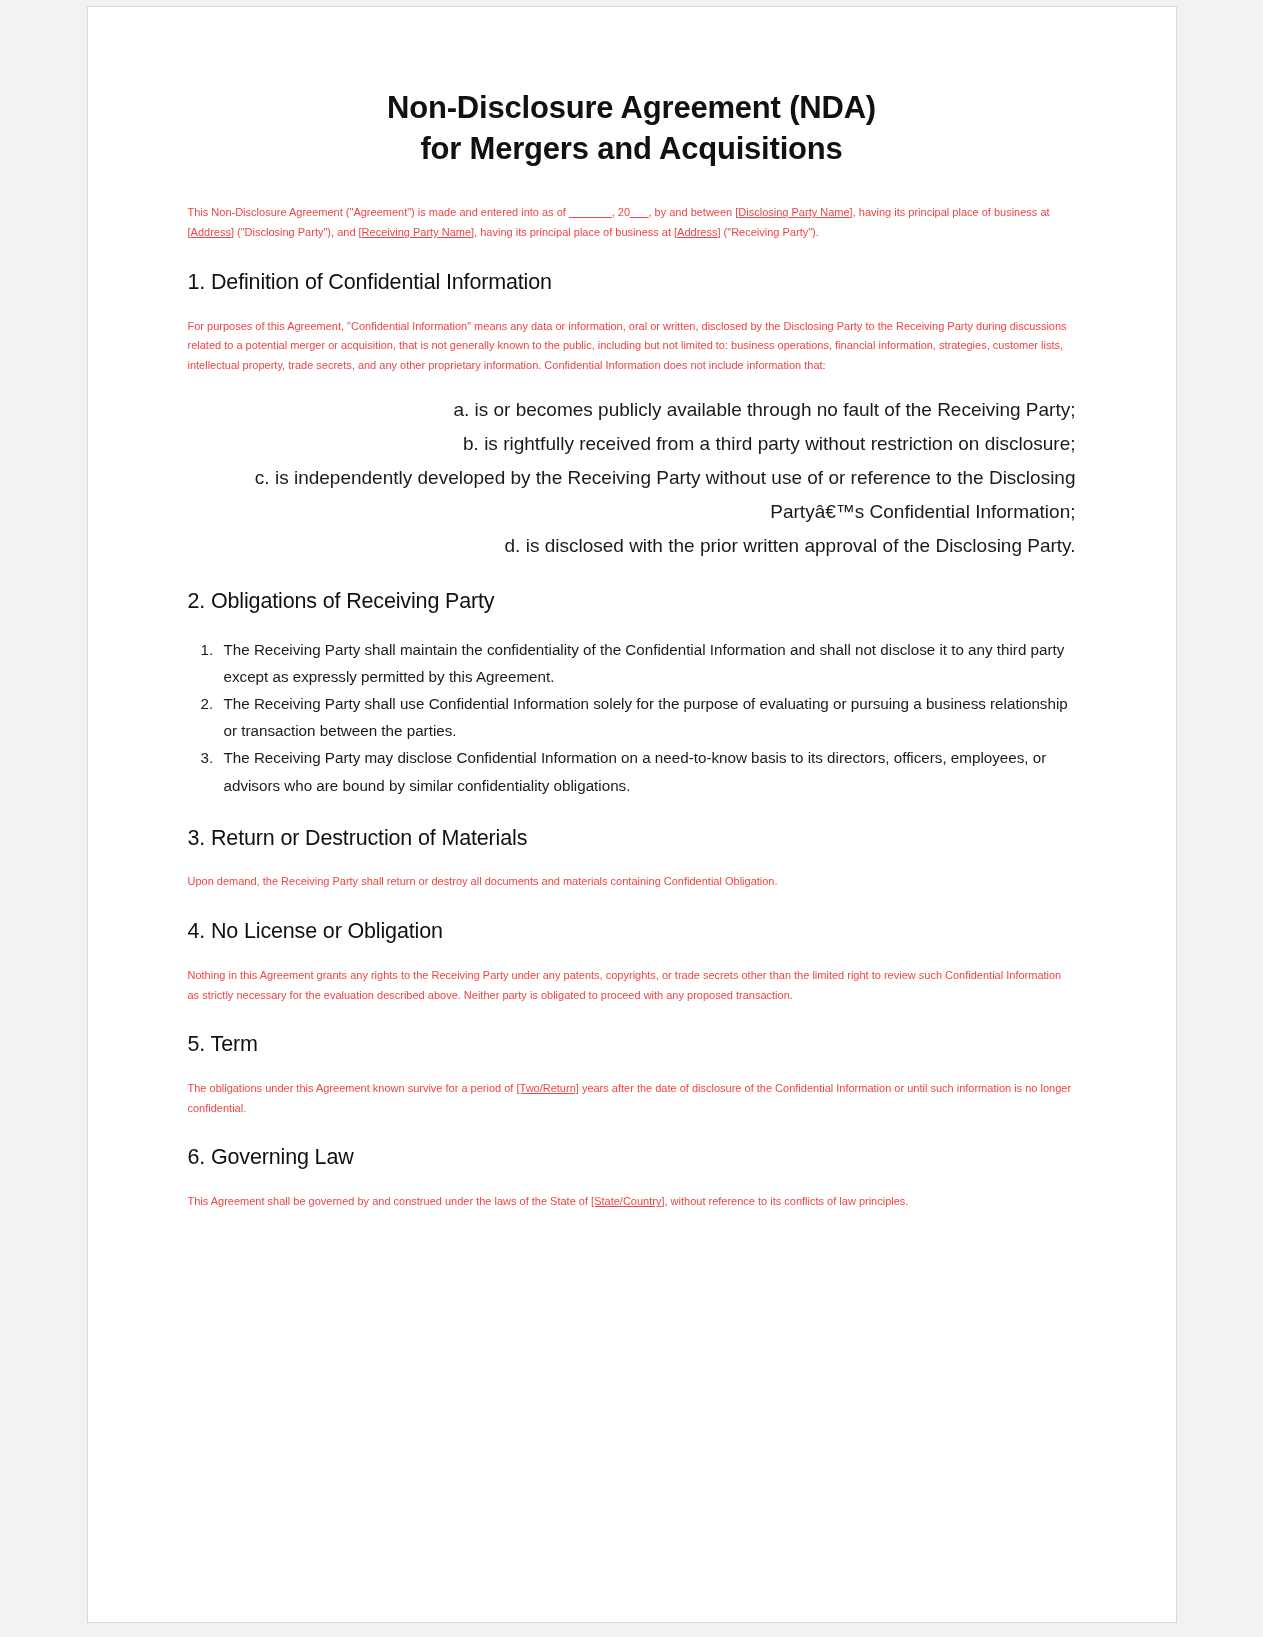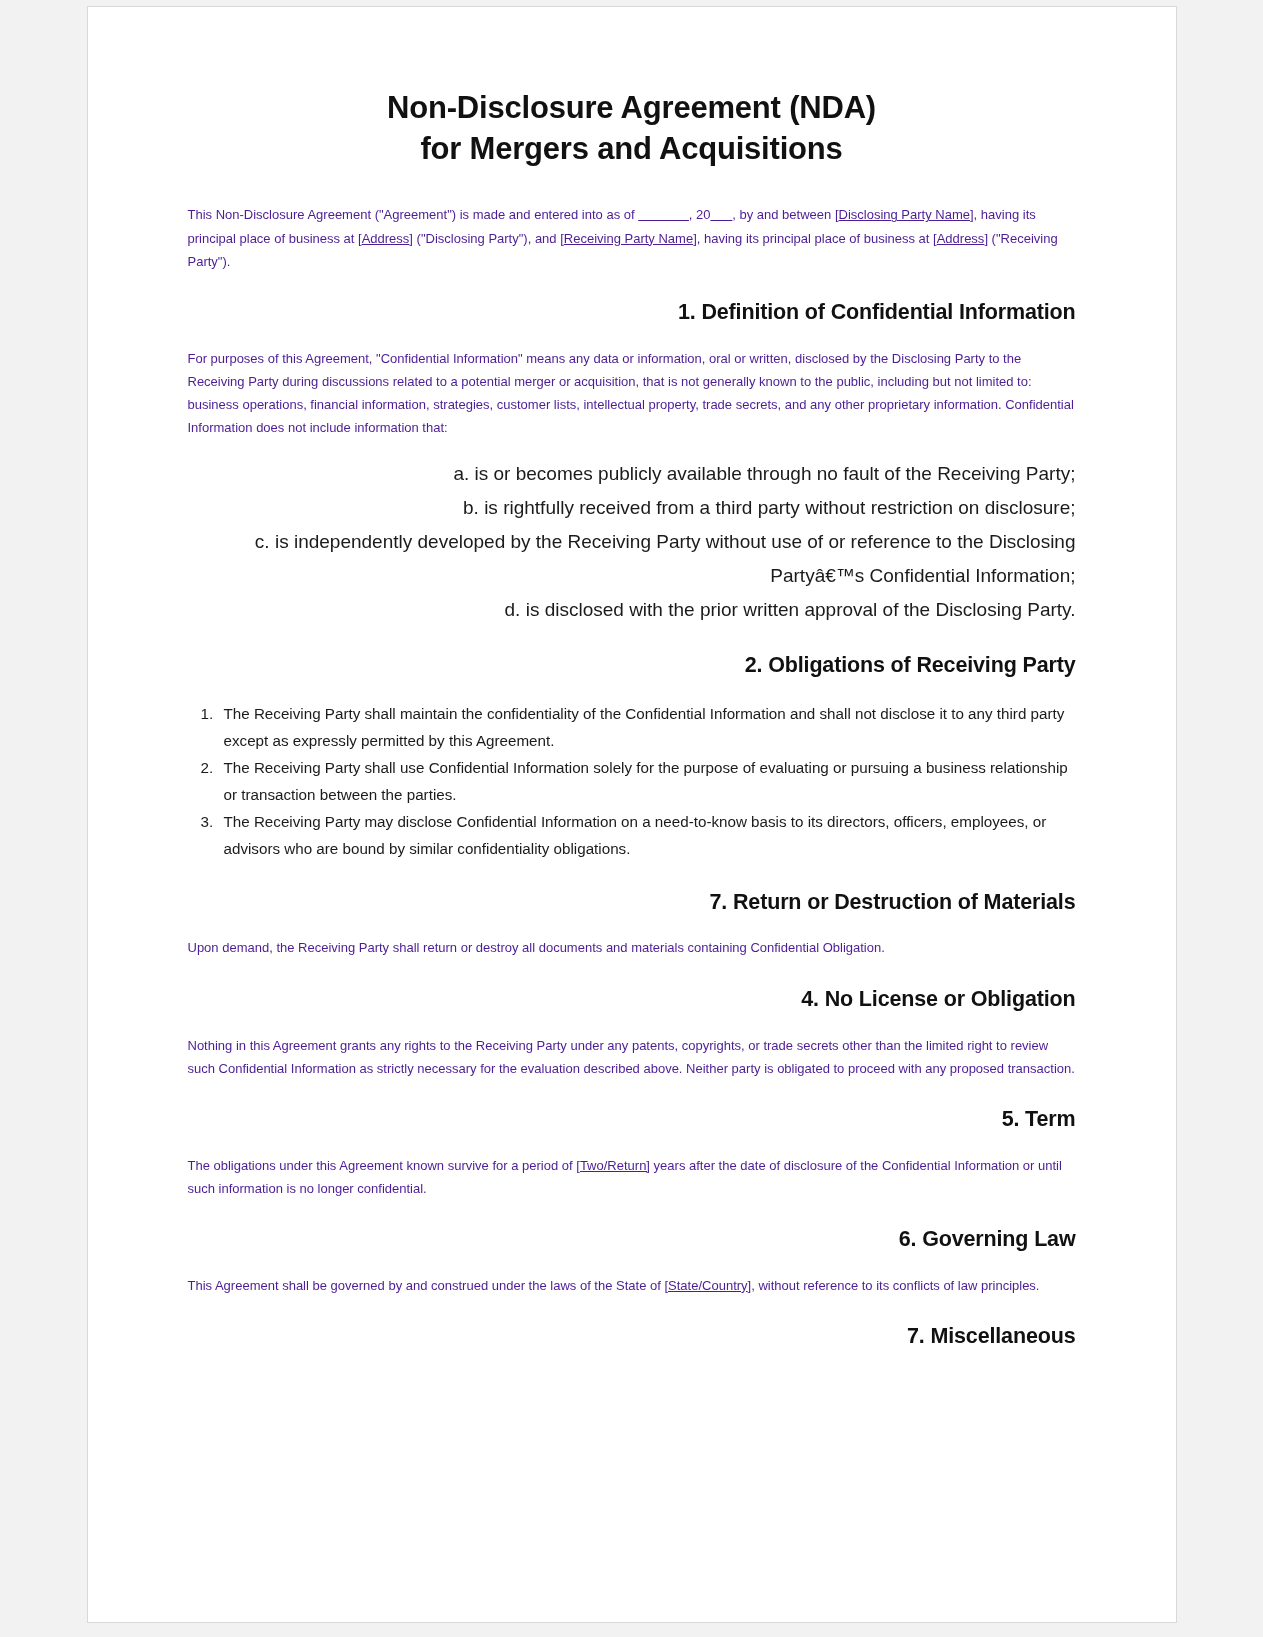--- a/index.html
+++ b/index.html
@@ -29,34 +29,33 @@
     font-weight: bold;
     line-height: 1.33;
     color: #111111;
     letter-spacing: -0.2px;
     margin: 10px 0 34px 0;
   }
   .doc-title .tline {
     display: block;
   }
   p.body-text {
-    font-size: 13px;
+    font-size: 11px;
     line-height: 1.78;
-    color: #4c1d95;
+    color: #ef4444;
     margin: 0 0 18px 0;
     text-align: left;
   }
   h2.section-heading {
     font-size: 21.5px;
-    font-weight: bold;
+    font-weight: normal;
     color: #111111;
     line-height: 1.3;
     letter-spacing: -0.15px;
     margin: 26px 0 20px 0;
-    text-align: right;
   }
   .alpha-list {
     margin: 0 0 18px 0;
     padding: 0;
     list-style: none;
   }
   .alpha-list li {
     font-size: 19px;
     line-height: 1.78;
     color: #1b1b1b;
@@ -110,27 +109,26 @@
     <li>d. is disclosed with the prior written approval of the Disclosing Party.</li>
   </ul>
 
   <h2 class="section-heading">2. Obligations of Receiving Party</h2>
   <ol class="num-list">
     <li>The Receiving Party shall maintain the confidentiality of the Confidential Information and shall not disclose it to any third party except as expressly permitted by this Agreement.</li>
     <li>The Receiving Party shall use Confidential Information solely for the purpose of evaluating or pursuing a business relationship or transaction between the parties.</li>
     <li>The Receiving Party may disclose Confidential Information on a need-to-know basis to its directors, officers, employees, or advisors who are bound by similar confidentiality obligations.</li>
   </ol>
 
-  <h2 class="section-heading">7. Return or Destruction of Materials</h2>
+  <h2 class="section-heading">3. Return or Destruction of Materials</h2>
   <p class="body-text">Upon demand, the Receiving Party shall return or destroy all documents and materials containing Confidential Obligation.</p>
 
   <h2 class="section-heading">4. No License or Obligation</h2>
   <p class="body-text">Nothing in this Agreement grants any rights to the Receiving Party under any patents, copyrights, or trade secrets other than the limited right to review such Confidential Information as strictly necessary for the evaluation described above. Neither party is obligated to proceed with any proposed transaction.</p>
 
   <h2 class="section-heading">5. Term</h2>
   <p class="body-text"><span>The obligations under this Agreement known survive for a period of </span><span class="placeholder">[Two/Return]</span><span> years after the date of disclosure of the Confidential Information or until such information is no longer confidential.</span></p>
 
   <h2 class="section-heading">6. Governing Law</h2>
   <p class="body-text"><span>This Agreement shall be governed by and construed under the laws of the State of </span><span class="placeholder">[State/Country</span><span>], without reference to its conflicts of law principles.</span></p>
 
-  <h2 class="section-heading">7. Miscellaneous</h2>
 
 </div>
 
 </body></html>

